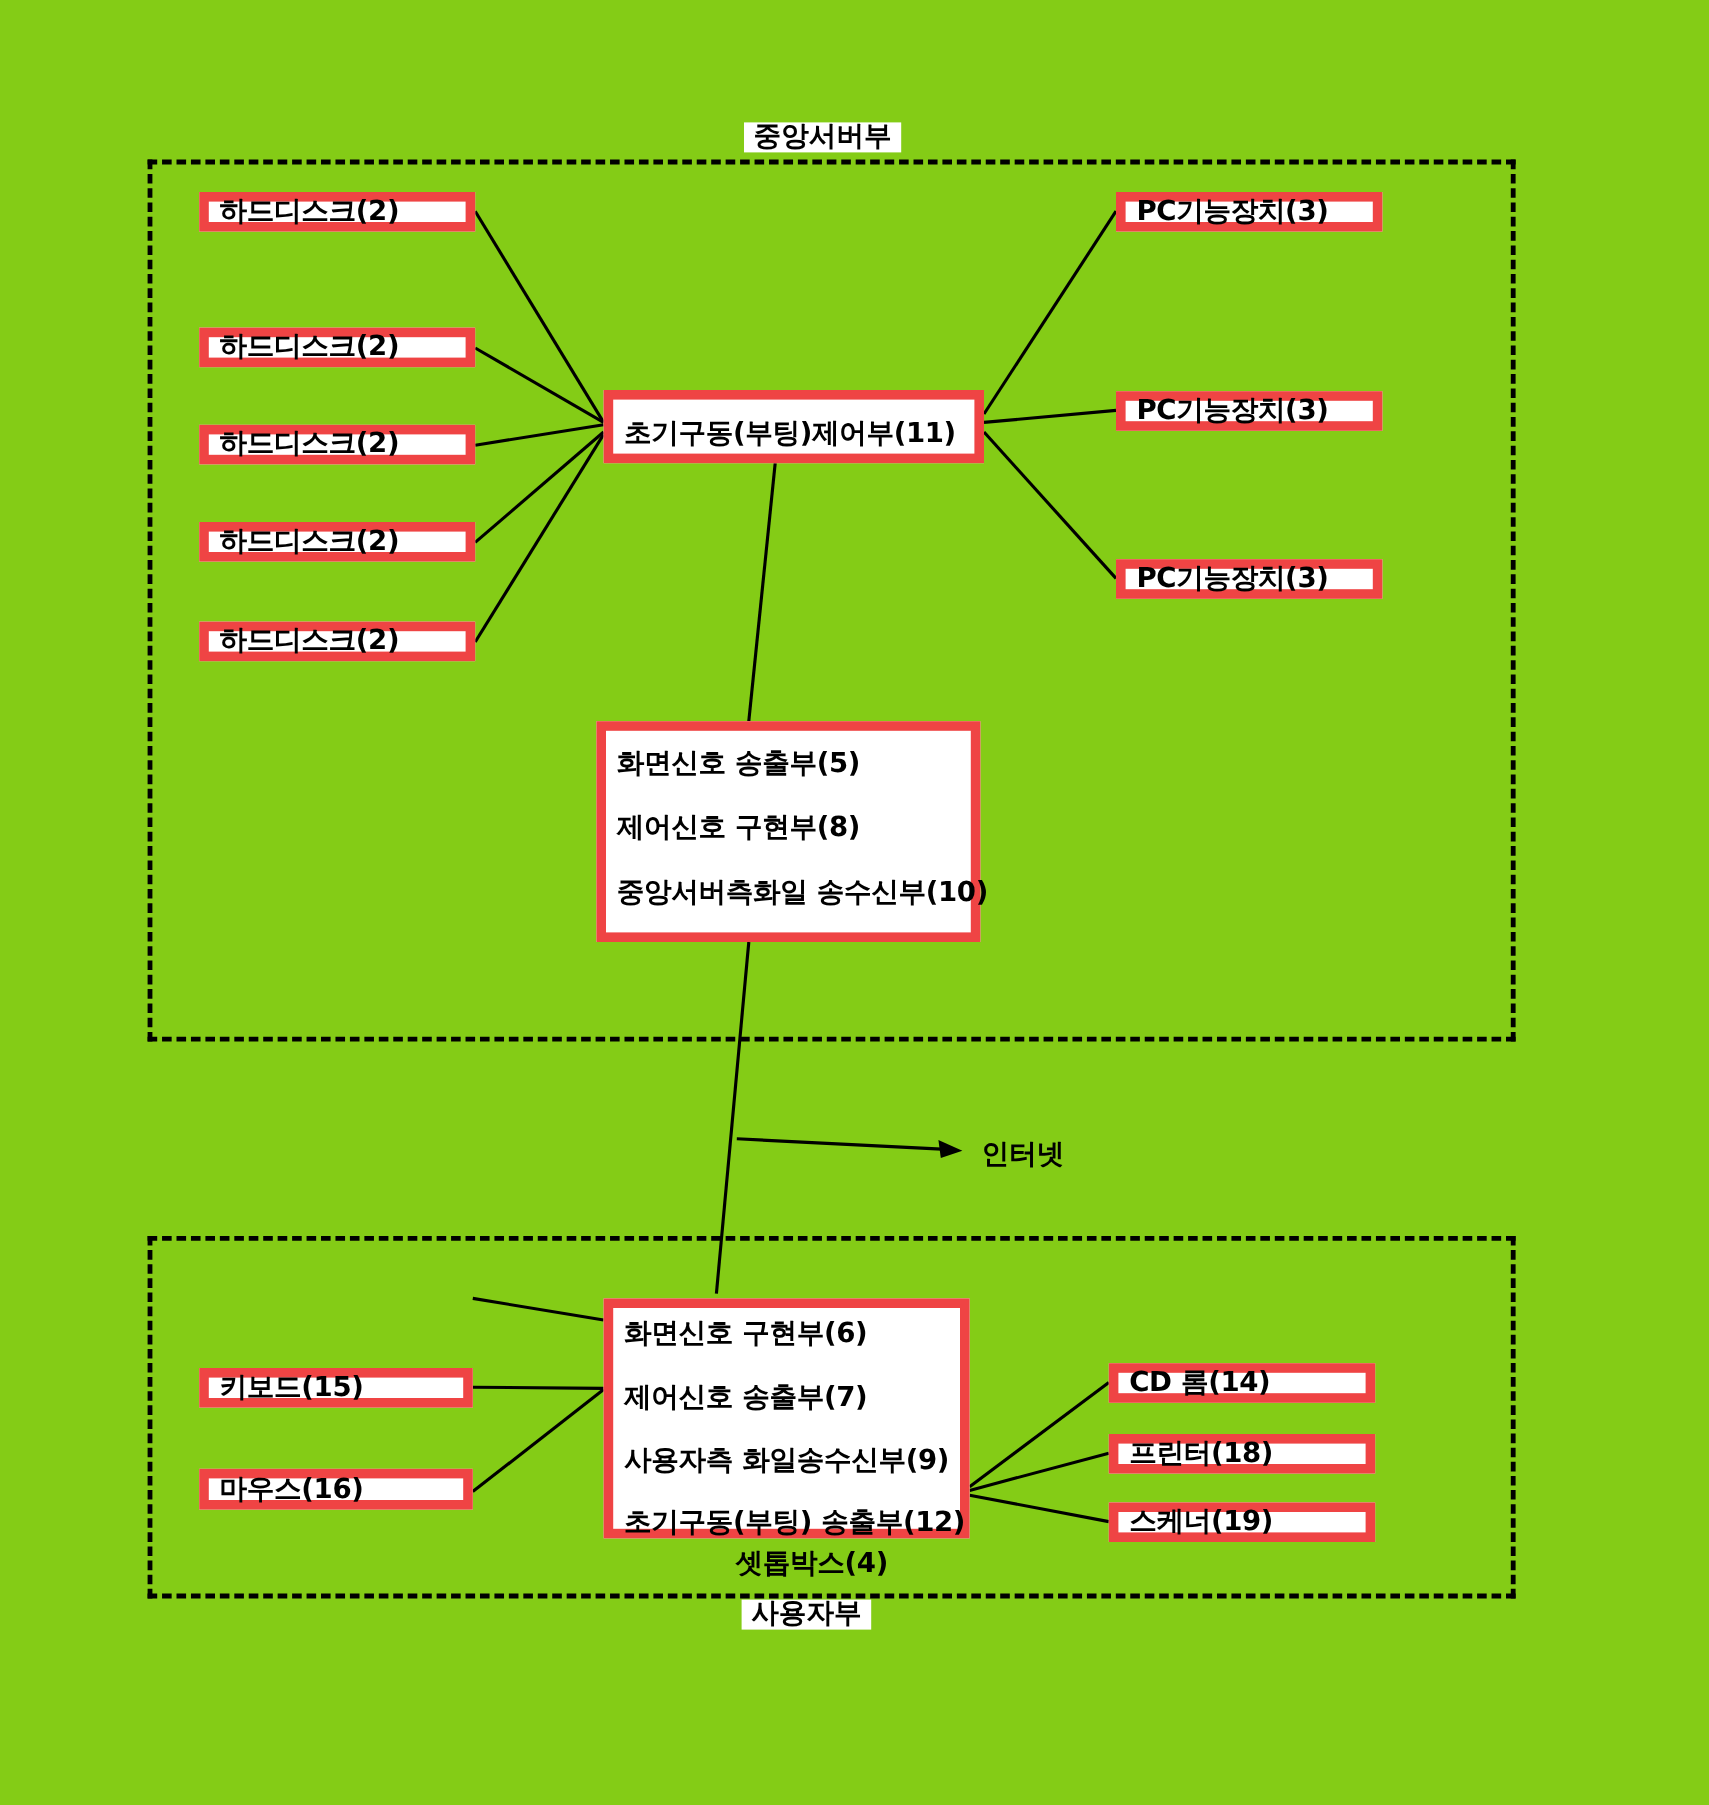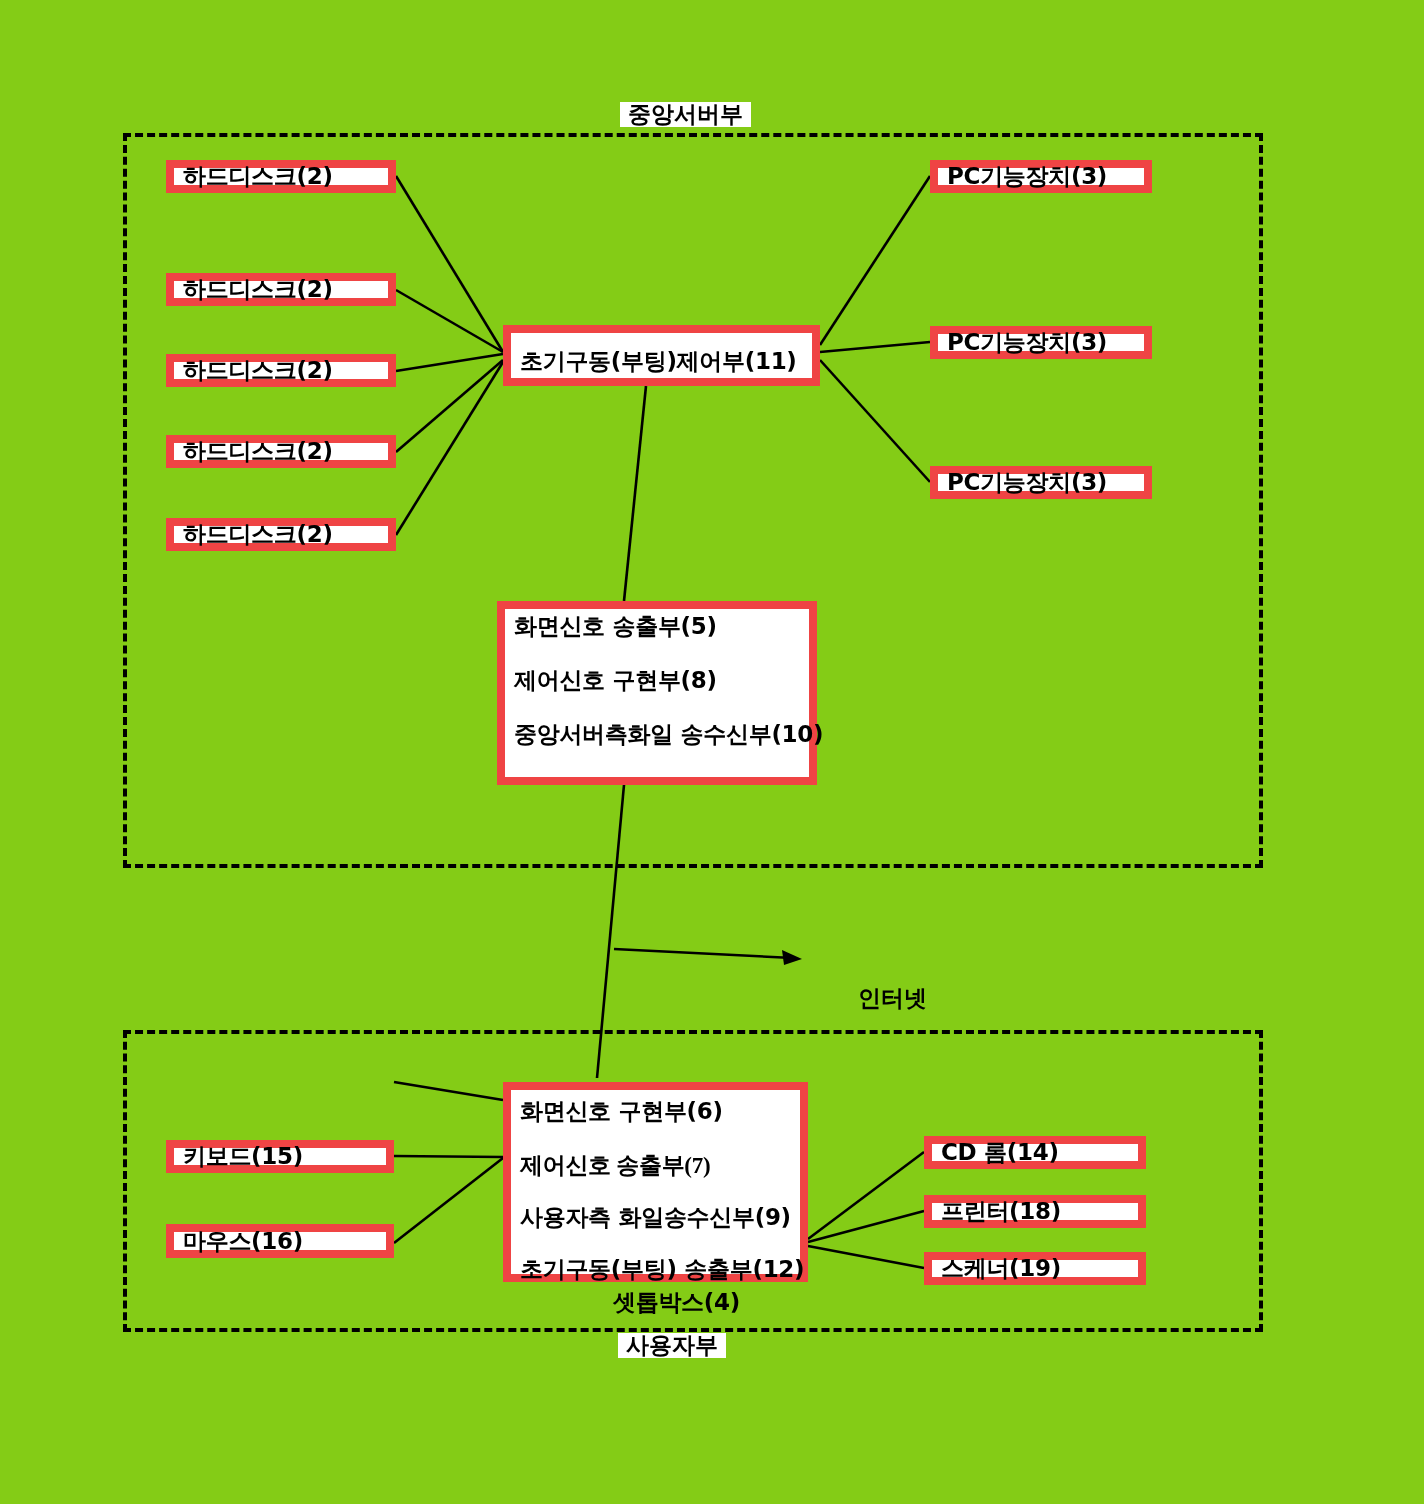--- a/index.html
+++ b/index.html
@@ -136,43 +136,43 @@
   <div class="box" style="left:930px; top:160px; width:222px; height:33px;">
     <span class="txt">PC기능장치(3)</span>
   </div>
   <div class="box" style="left:930px; top:326px; width:222px; height:33px;">
     <span class="txt">PC기능장치(3)</span>
   </div>
   <div class="box" style="left:930px; top:466px; width:222px; height:33px;">
     <span class="txt">PC기능장치(3)</span>
   </div>
 
-  <div class="box multi" style="left:497px; top:601px; width:320px; height:184px; padding-top:4px;">
+  <div class="box multi" style="left:497px; top:601px; width:320px; height:184px; padding-top:14px;">
     <span class="txt" style="margin-bottom:29px;">화면신호 송출부(5)</span>
     <span class="txt" style="margin-bottom:29px;">제어신호 구현부(8)</span>
     <span class="txt">중앙서버측화일 송수신부(10)</span>
   </div>
 
-  <div class="netlabel" style="left:818px; top:983px;margin-left:40px;">인터넷</div>
+  <div class="netlabel" style="left:818px; top:946px;">인터넷</div>
 
   <div class="zone" style="left:123px; top:1030px; width:1140px; height:302px;"></div>
   <div class="zone-label" style="left:618px; top:1333px;">사용자부</div>
 
 
   <div class="box" style="left:166px; top:1140px; width:228px; height:33px;">
     <span class="txt">키보드(15)</span>
   </div>
 
   <div class="box" style="left:166px; top:1224px; width:228px; height:34px;">
     <span class="txt">마우스(16)</span>
   </div>
 
   <div class="box multi" style="left:503px; top:1082px; width:305px; height:200px; padding-top:8px;">
     <span class="txt" style="margin-bottom:29px;">화면신호 구현부(6)</span>
-    <span class="txt" style="margin-bottom:27px;font-family:Liberation Serif, serif;">제어신호 송출부(7)</span>
+    <span class="txt" style="margin-bottom:27px;">제어신호 송출부(7)</span>
     <span class="txt" style="margin-bottom:27px;">사용자측  화일송수신부(9)</span>
     <span class="txt">초기구동(부팅) 송출부(12)</span>
   </div>
   <div class="caption" style="left:566px; top:1287px;margin-left:47px;">셋톱박스(4)</div>
 
   <div class="box" style="left:924px; top:1136px; width:222px; height:33px;">
     <span class="txt">CD 롬(14)</span>
   </div>
   <div class="box" style="left:924px; top:1195px; width:222px; height:33px;">
     <span class="txt">프린터(18)</span>

